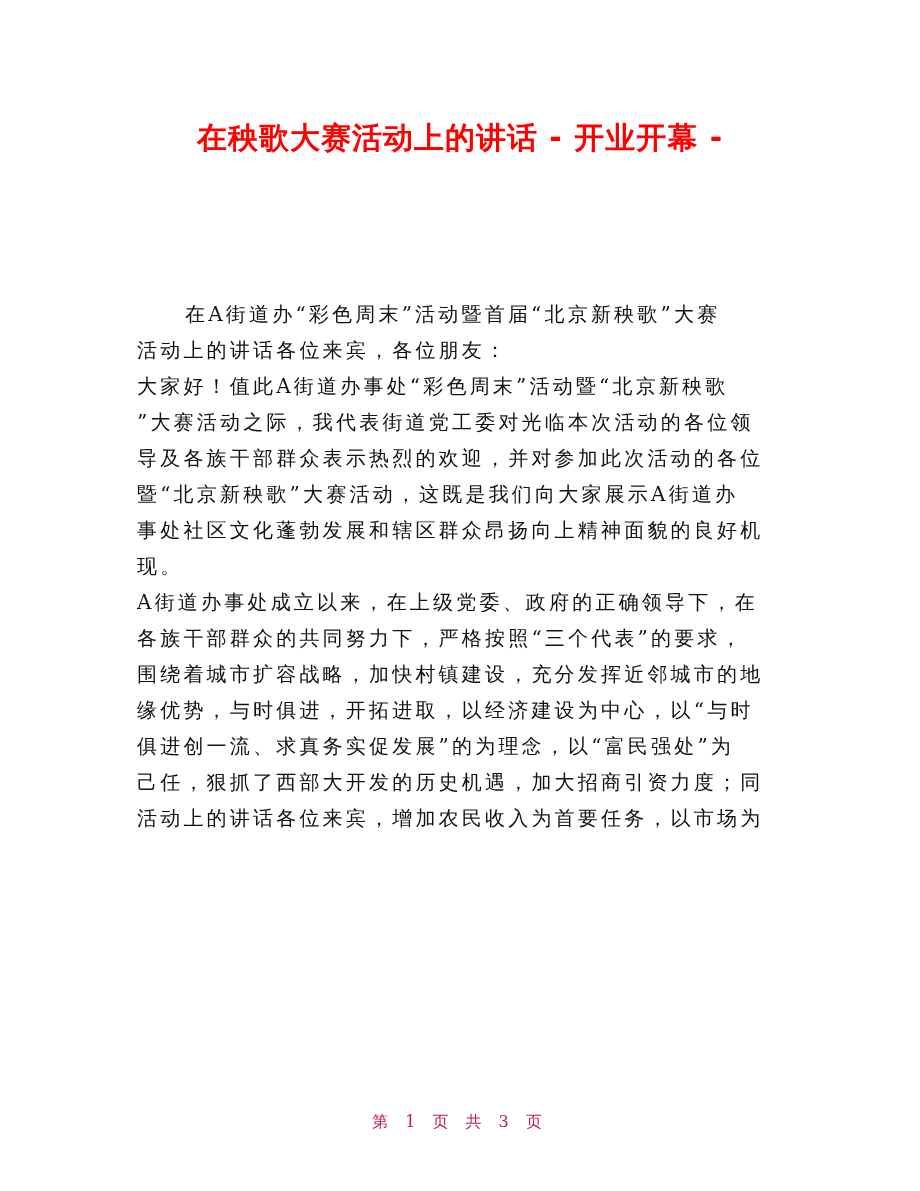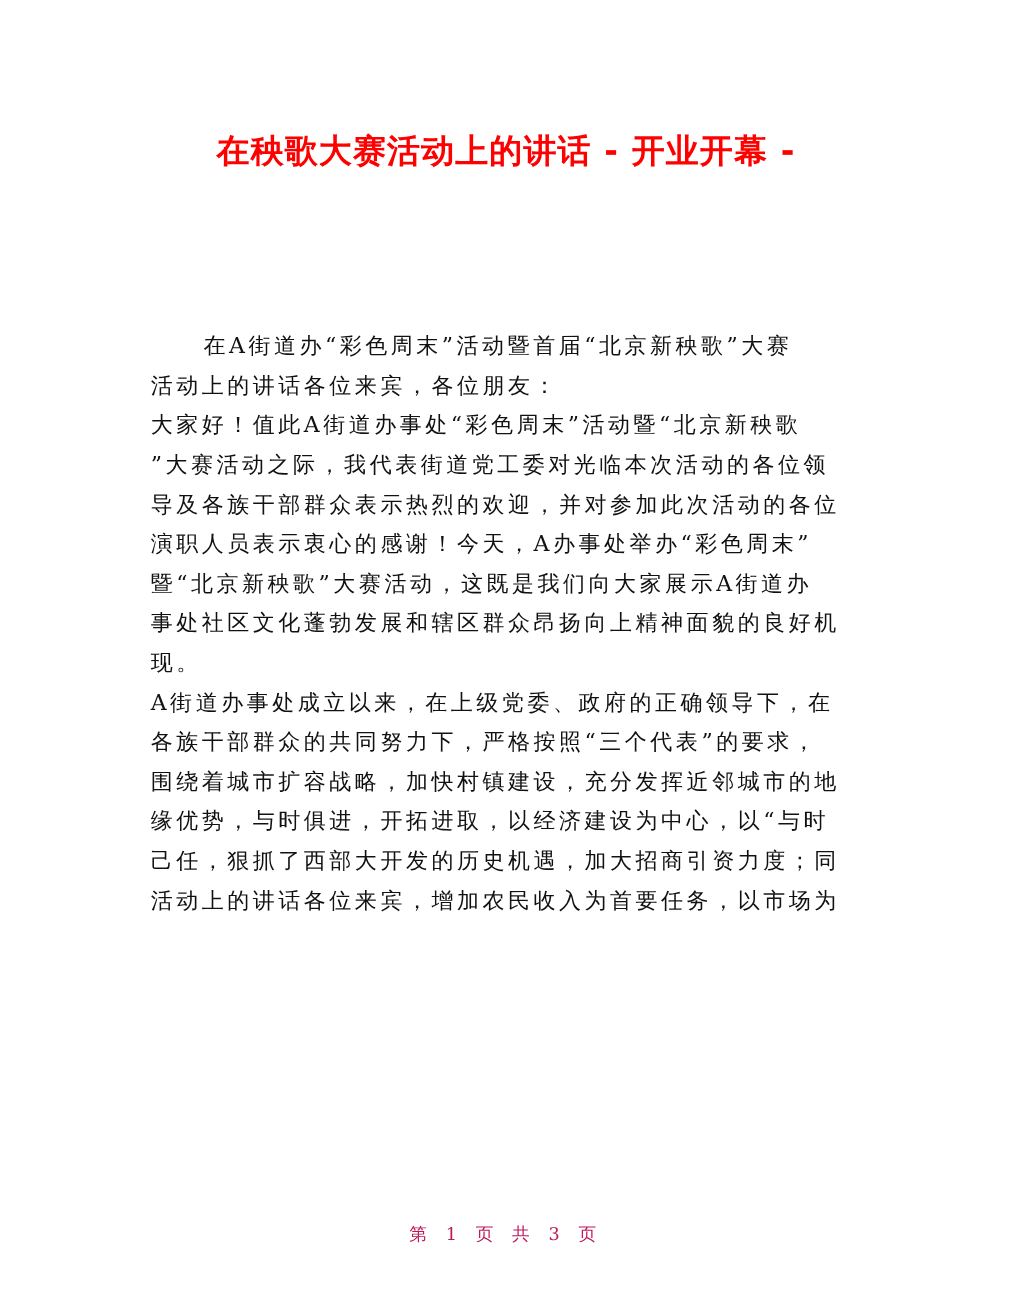--- a/index.html
+++ b/index.html
@@ -29,26 +29,26 @@
 
 <div class="page">
   <div class="title">在秧歌大赛活动上的讲话 - 开业开幕 -</div>
 
   <div class="body">
     <div class="line indent">在A街道办“彩色周末”活动暨首届“北京新秧歌”大赛</div>
     <div class="line">活动上的讲话各位来宾，各位朋友：</div>
     <div class="line">大家好！值此A街道办事处“彩色周末”活动暨“北京新秧歌</div>
     <div class="line">”大赛活动之际，我代表街道党工委对光临本次活动的各位领</div>
     <div class="line">导及各族干部群众表示热烈的欢迎，并对参加此次活动的各位</div>
-    <div class="line">演职人员表示衷心的感谢！今天，A办事处举办“彩色周末”</div>
     <div class="line">暨“北京新秧歌”大赛活动，这既是我们向大家展示A街道办</div>
     <div class="line">事处社区文化蓬勃发展和辖区群众昂扬向上精神面貌的良好机</div>
     <div class="line">现。</div>
     <div class="line">A街道办事处成立以来，在上级党委、政府的正确领导下，在</div>
     <div class="line">各族干部群众的共同努力下，严格按照“三个代表”的要求，</div>
     <div class="line">围绕着城市扩容战略，加快村镇建设，充分发挥近邻城市的地</div>
     <div class="line">缘优势，与时俱进，开拓进取，以经济建设为中心，以“与时</div>
+    <div class="line">俱进创一流、求真务实促发展”的为理念，以“富民强处”为</div>
     <div class="line">己任，狠抓了西部大开发的历史机遇，加大招商引资力度；同</div>
     <div class="line">活动上的讲话各位来宾，增加农民收入为首要任务，以市场为</div>
   </div>
 
   <div class="footer">第 1 页 共 3 页</div>
 </div>
 
 </body></html>

